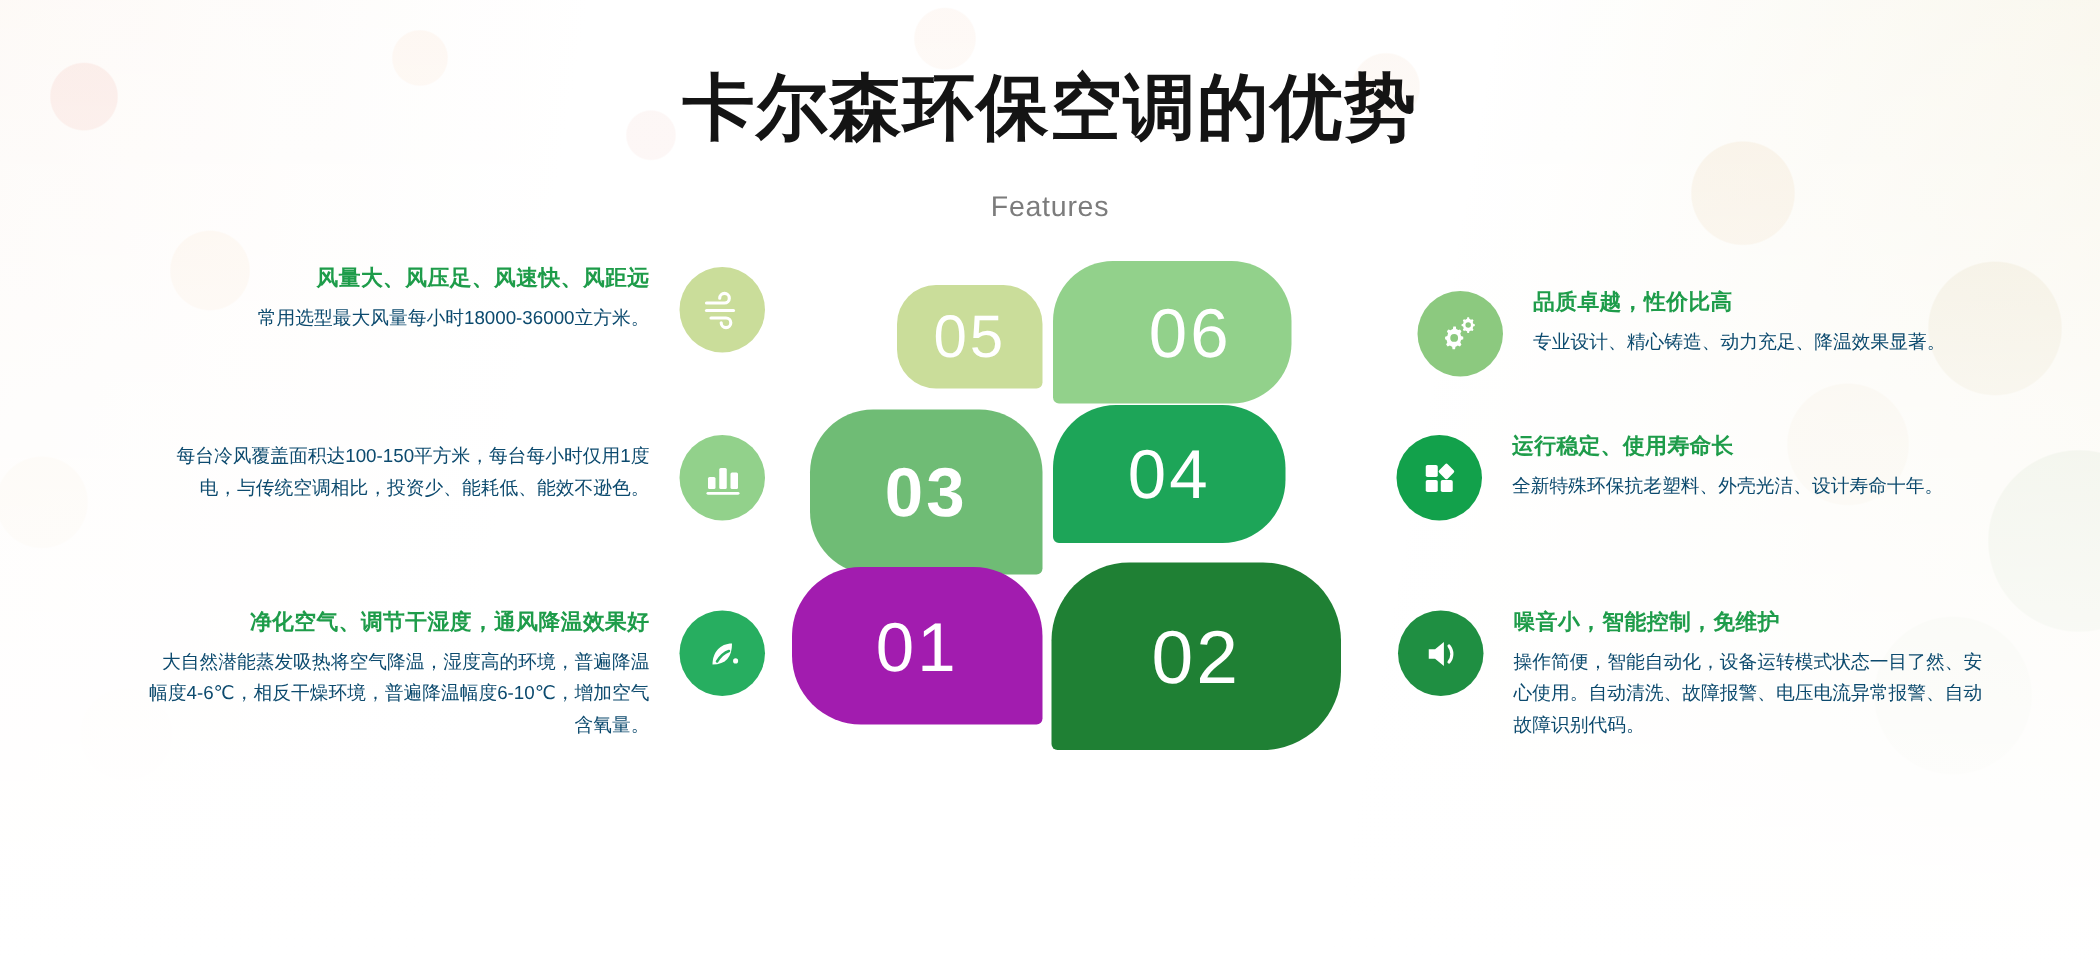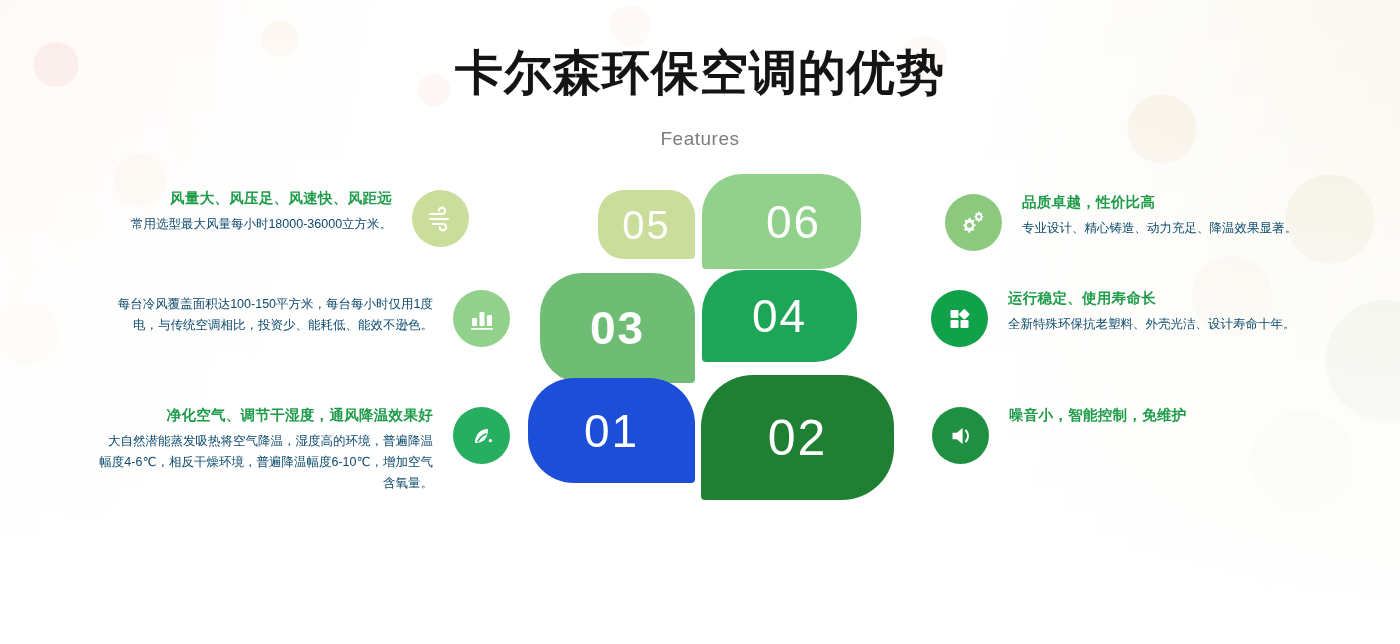--- a/index.html
+++ b/index.html
@@ -78,21 +78,21 @@
 </head>
 <body>
 
 <div id="bg-wash"></div>
 
 <div class="stage">
 
   <div id="page-title">卡尔森环保空调的优势</div>
   <div id="page-subtitle">Features</div>
 
-  <div class="feature left" style="left:90px;top:188px;width:420px;justify-content:center;">
+  <div class="feature left" style="left:90px;top:176px;width:420px;justify-content:flex-end;">
     <div class="ftext">
       <div class="fhead">风量大、风压足、风速快、风距远</div>
       <div class="fbody" style="max-width:330px;">常用选型最大风量每小时18000-36000立方米。</div>
     </div>
     <div class="circ" style="background:#cadd9a;">
       <svg width="32" height="32" viewBox="0 0 32 32" aria-hidden="true">
         <g fill="none" stroke="#ffffff" stroke-width="2.1" stroke-linecap="round">
           <path d="M5 11h12a3.2 3.2 0 1 0-3.2-3.2"></path>
           <path d="M5 16h18"></path>
           <path d="M8 21h10a3.2 3.2 0 1 1-3.2 3.2"></path>
@@ -167,20 +167,21 @@
 
   <div class="feature right" style="left:932px;top:405px;width:400px;">
     <div class="circ" style="background:#1f8f42;">
       <svg width="32" height="32" viewBox="0 0 32 32" aria-hidden="true">
         <path d="M7.5 12.8h4.2L17.6 8v16l-5.9-4.8H7.5z" fill="#ffffff"></path>
         <path d="M21 10.6a8.6 8.6 0 0 1 0 10.8" stroke="#ffffff" stroke-width="2.1" fill="none" stroke-linecap="round"></path>
       </svg>
     </div>
     <div class="ftext">
       <div class="fhead">噪音小，智能控制，免维护</div>
+      <div class="fbody" style="max-width:330px;">操作简便，智能自动化，设备运转模式状态一目了然、安心使用。自动清洗、故障报警、电压电流异常报警、自动故障识别代码。</div>
     </div>
   </div>
 
   <div id="tree">
 
     <div class="leaf l" id="leaf05" style="background:#cadd9a;border-radius:26px 26px 4px 26px;">
       <span>05</span>
     </div>
 
     <div class="leaf r" id="leaf06" style="background:#92d18b;border-radius:40px 40px 40px 4px;padding-left:24px;">
@@ -188,21 +189,21 @@
     </div>
 
     <div class="leaf l" id="leaf03" style="background:#6fbc75;border-radius:42px 42px 4px 42px;">
       <span>03</span>
     </div>
 
     <div class="leaf r" id="leaf04" style="background:#1da558;border-radius:42px 42px 42px 4px;">
       <span>04</span>
     </div>
 
-    <div class="leaf l" id="leaf01" style="background:#1d4ed8;border-radius:46px 46px 4px 46px;">
+    <div class="leaf l" id="leaf01" style="background:#a21caf;border-radius:46px 46px 4px 46px;">
       <span>01</span>
     </div>
 
     <div class="leaf r" id="leaf02" style="background:#1f8034;border-radius:52px 52px 52px 4px;">
       <span>02</span>
     </div>
 
     <div class="stem"></div>
   </div>
 

